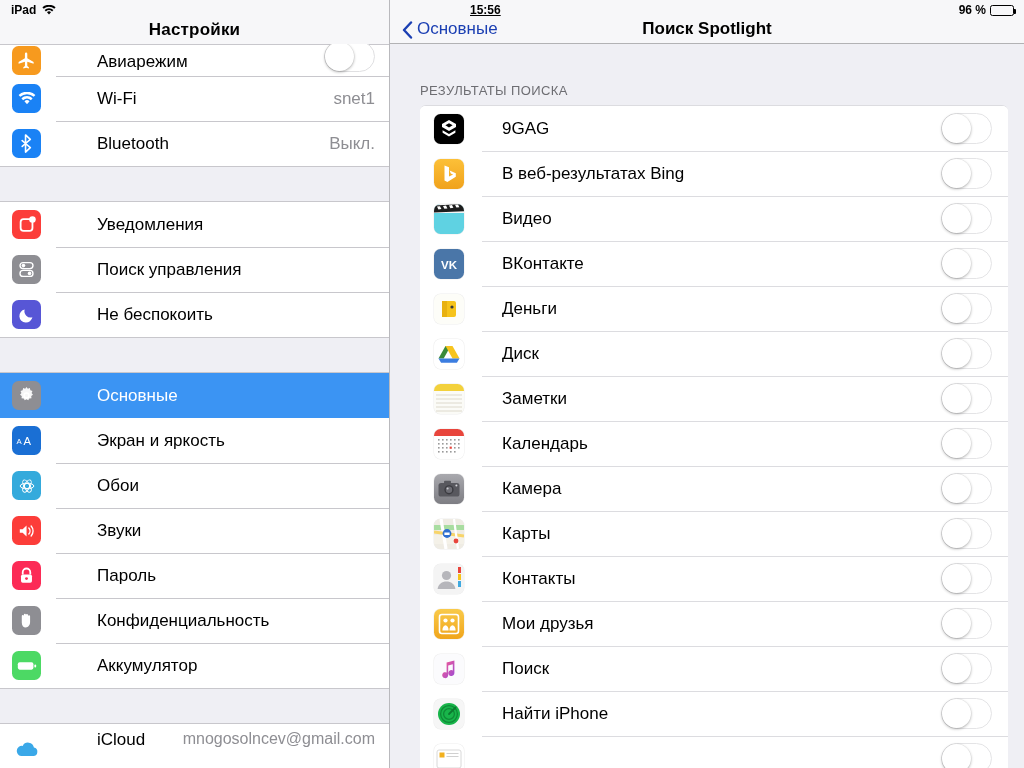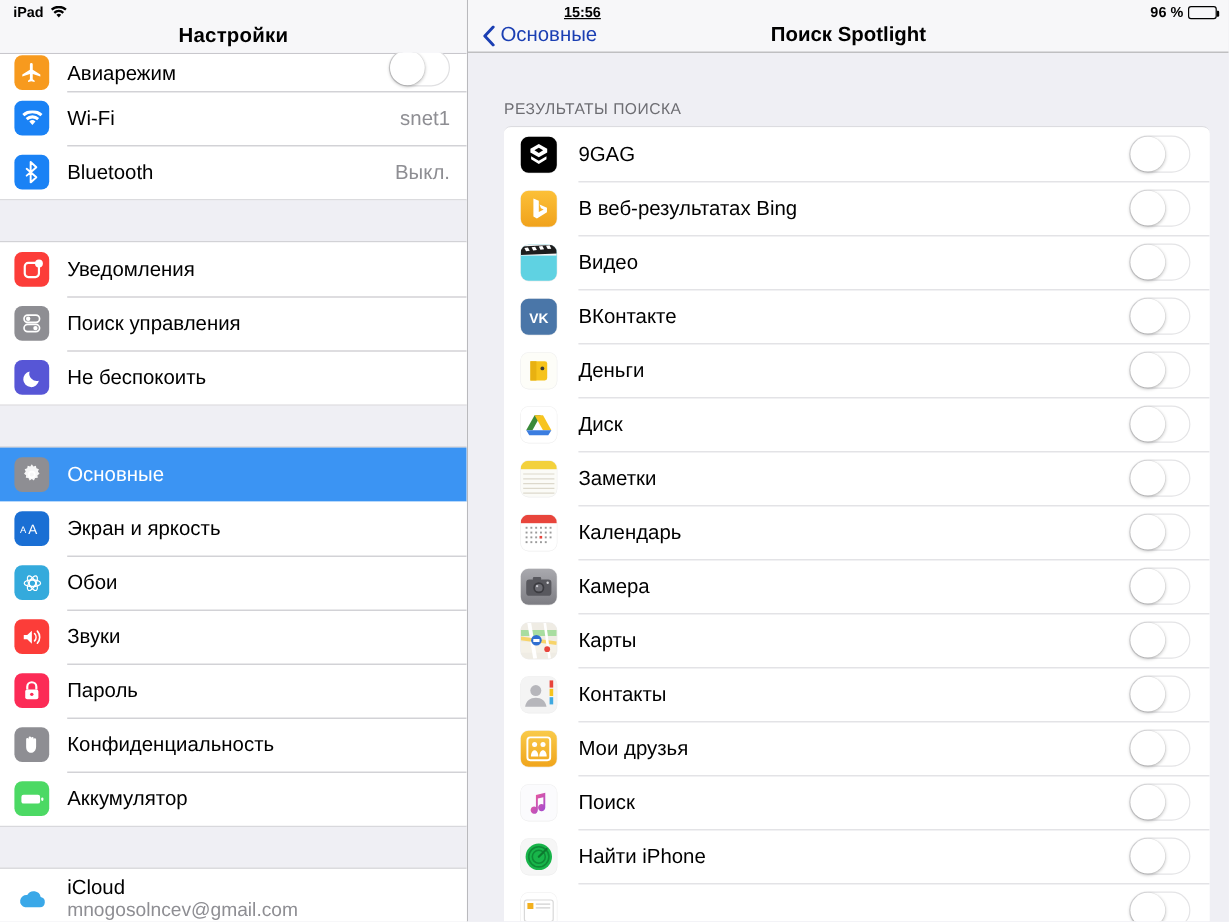--- a/index.html
+++ b/index.html
@@ -53,25 +53,25 @@
   .lrow.clipped-top { height: 31px; align-items: flex-end; padding-bottom: 4px; }
   .lrow.tall { height: 52px; align-items: flex-start; padding-top: 6px; }
 
   .licon {
     width: 29px; height: 29px; border-radius: 6.5px;
     flex: 0 0 29px; margin-right: 15px;
     display: flex; align-items: center; justify-content: center;
     color: #fff; font-size: 15px; line-height: 1;
     overflow: hidden; position: relative;
   }
-  .ltext { font-size: 17px; color: #000; flex: 1; white-space: nowrap; }
+  .ltext { font-size: 17px; color: #000; flex: 1; white-space: nowrap; margin-left: 41px; }
   .lrow.selected .ltext { color: #fff; }
   .lvalue { font-size: 17px; color: #8e8e93; white-space: nowrap; }
   .lsub { font-size: 16px; color: #8e8e93; }
-  .lstack { display: flex; flex-direction: column; justify-content: flex-start; flex: 1; }
+  .lstack { display: flex; flex-direction: row; justify-content: flex-start; flex: 1; }
 
   
   .mini-switch {
     width: 51px; height: 31px; border-radius: 16px;
     border: 1px solid #e0e0e2; background: #fff; position: relative; flex: 0 0 51px;
   }
   .mini-switch .knob {
     position: absolute; top: 0px; left: 0px;
     width: 29px; height: 29px; border-radius: 50%;
     background: #fff; box-shadow: 0 1px 3px rgba(0,0,0,.32), 0 0 0 .5px rgba(0,0,0,.06);
@@ -123,21 +123,21 @@
     font-size: 13px; color: #6d6d72; letter-spacing: .4px;
     padding: 18px 0 7px 30px; text-transform: uppercase;
   }
   .rlist {
     background: #fff; margin: 0 16px 0 30px;
     border-radius: 6px; overflow: hidden;
     border: 1px solid #dcdce0; border-left: none; border-right: none;
   }
   .rrow {
     height: 45px; display: flex; align-items: center;
-    padding-left: 14px; padding-right: 16px; position: relative; background: #fff;
+    padding-left: 14px; padding-right: 16px; position: relative; background: #fff; gap: 20px;
   }
   .rrow + .rrow::before {
     content: ""; position: absolute; left: 62px; right: 0; top: 0;
     height: 1px; background: #dcdce0;
   }
   .ricon {
     width: 30px; height: 30px; border-radius: 6.5px;
     flex: 0 0 30px; margin-right: 18px;
     display: flex; align-items: center; justify-content: center;
     overflow: hidden; position: relative;

